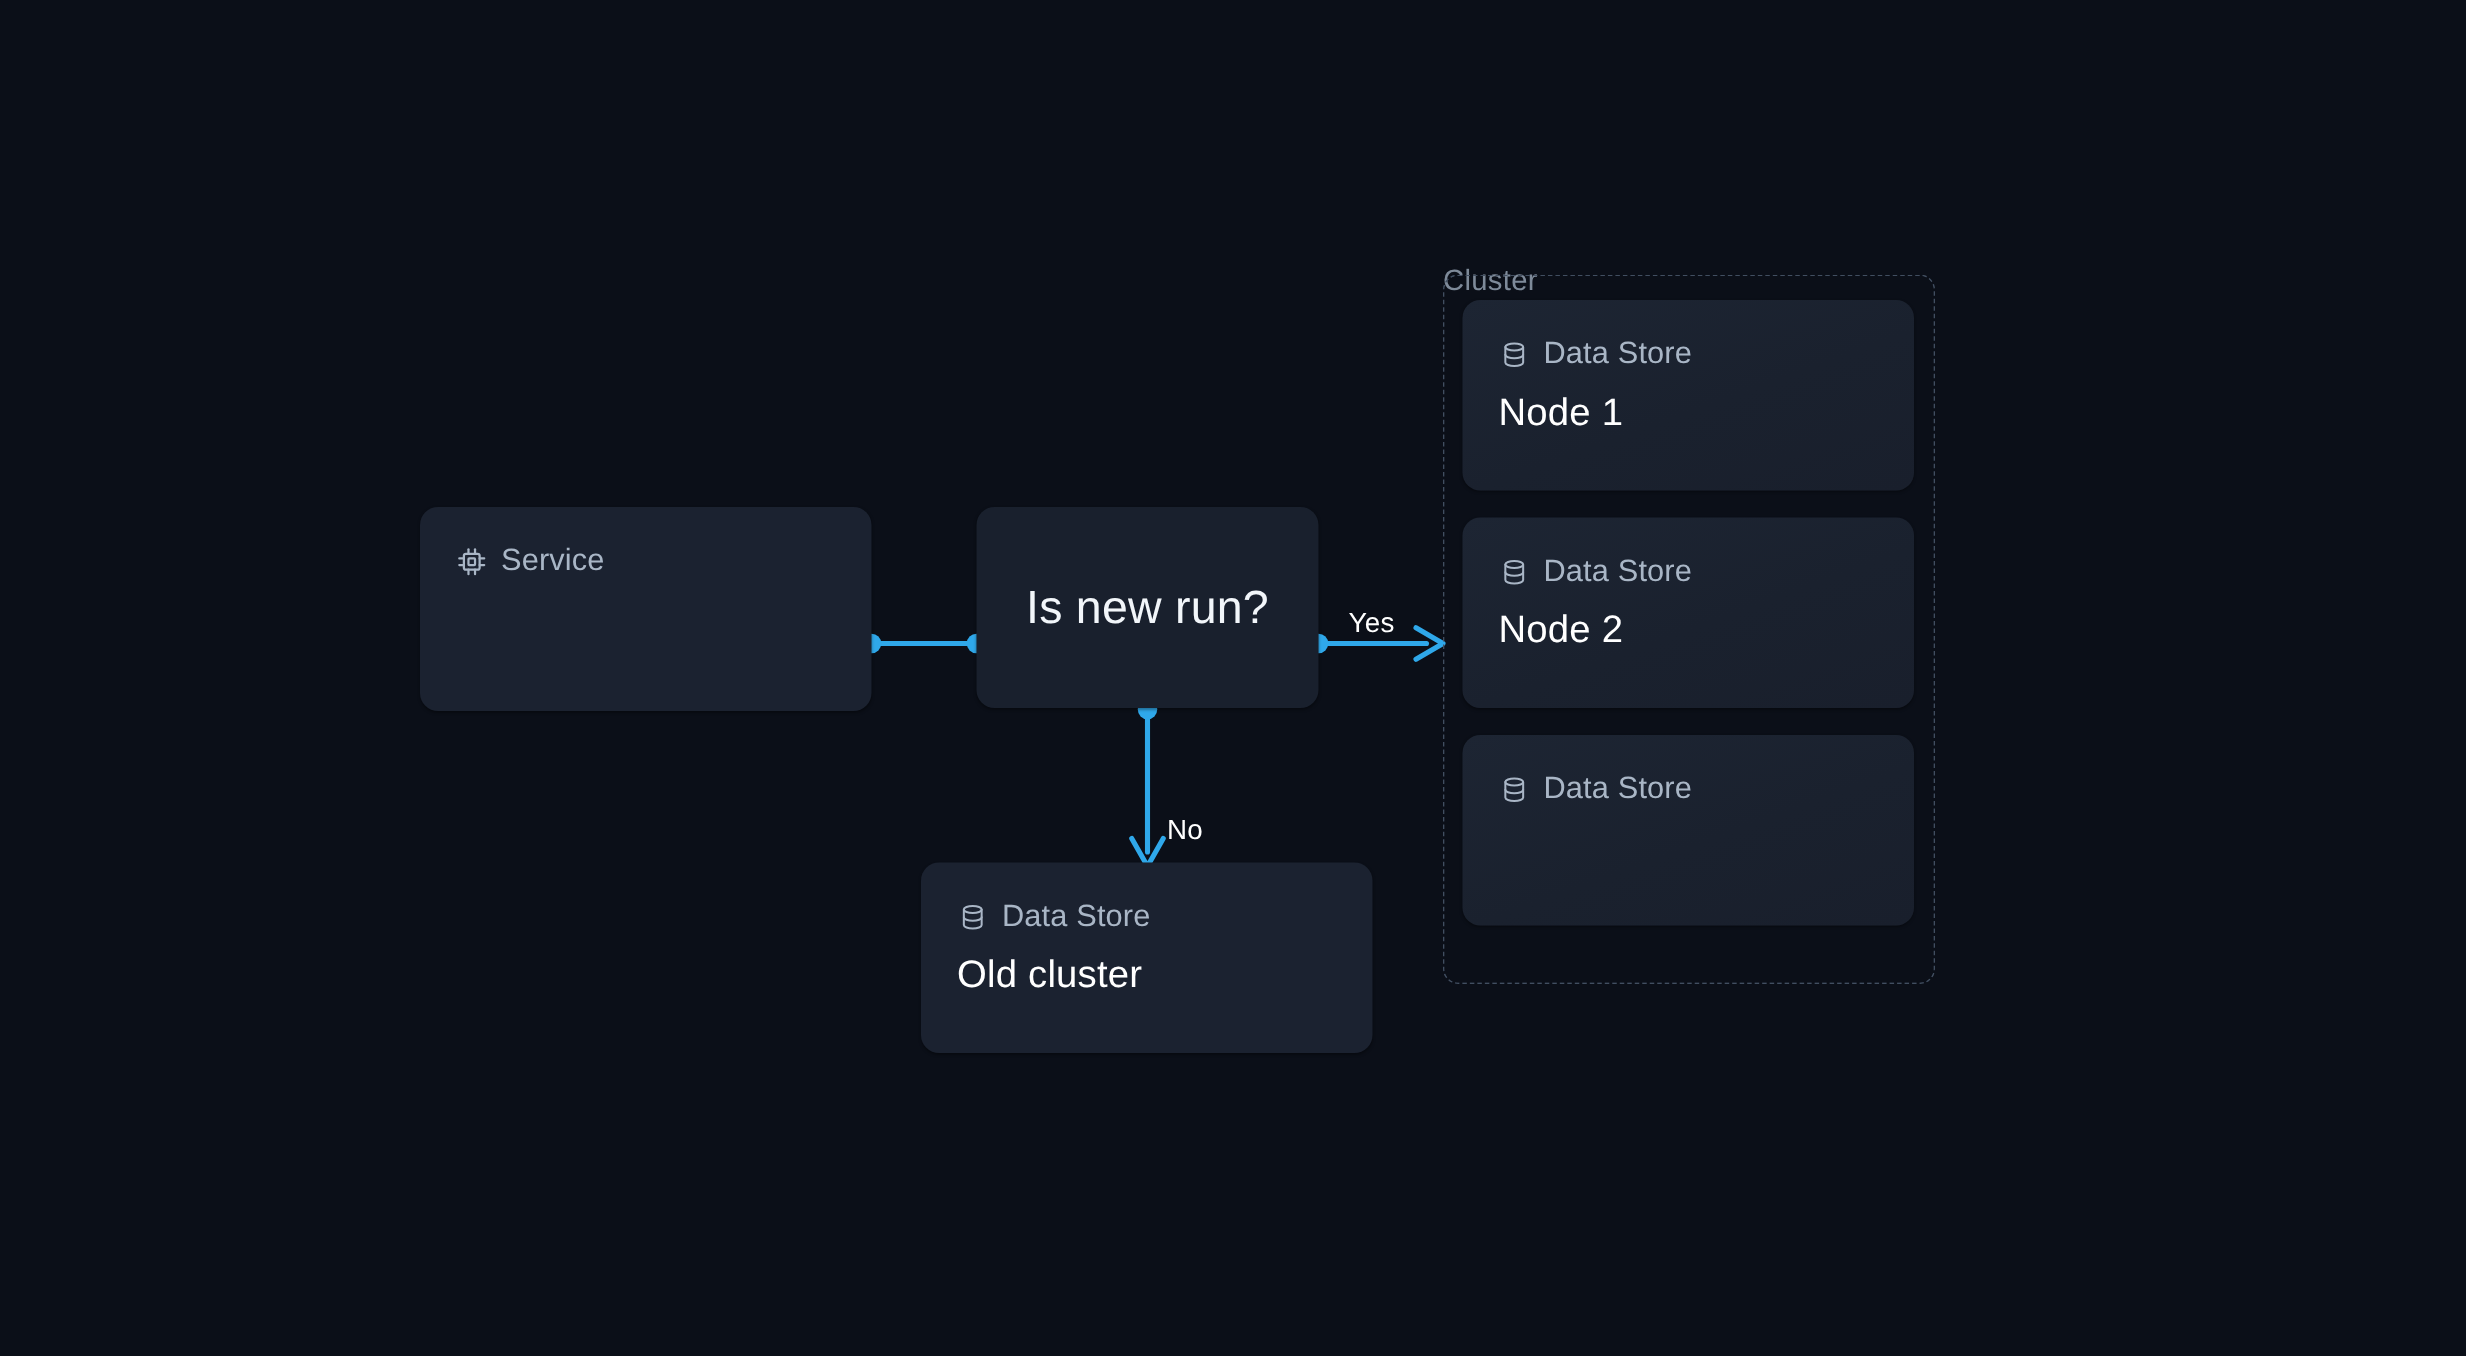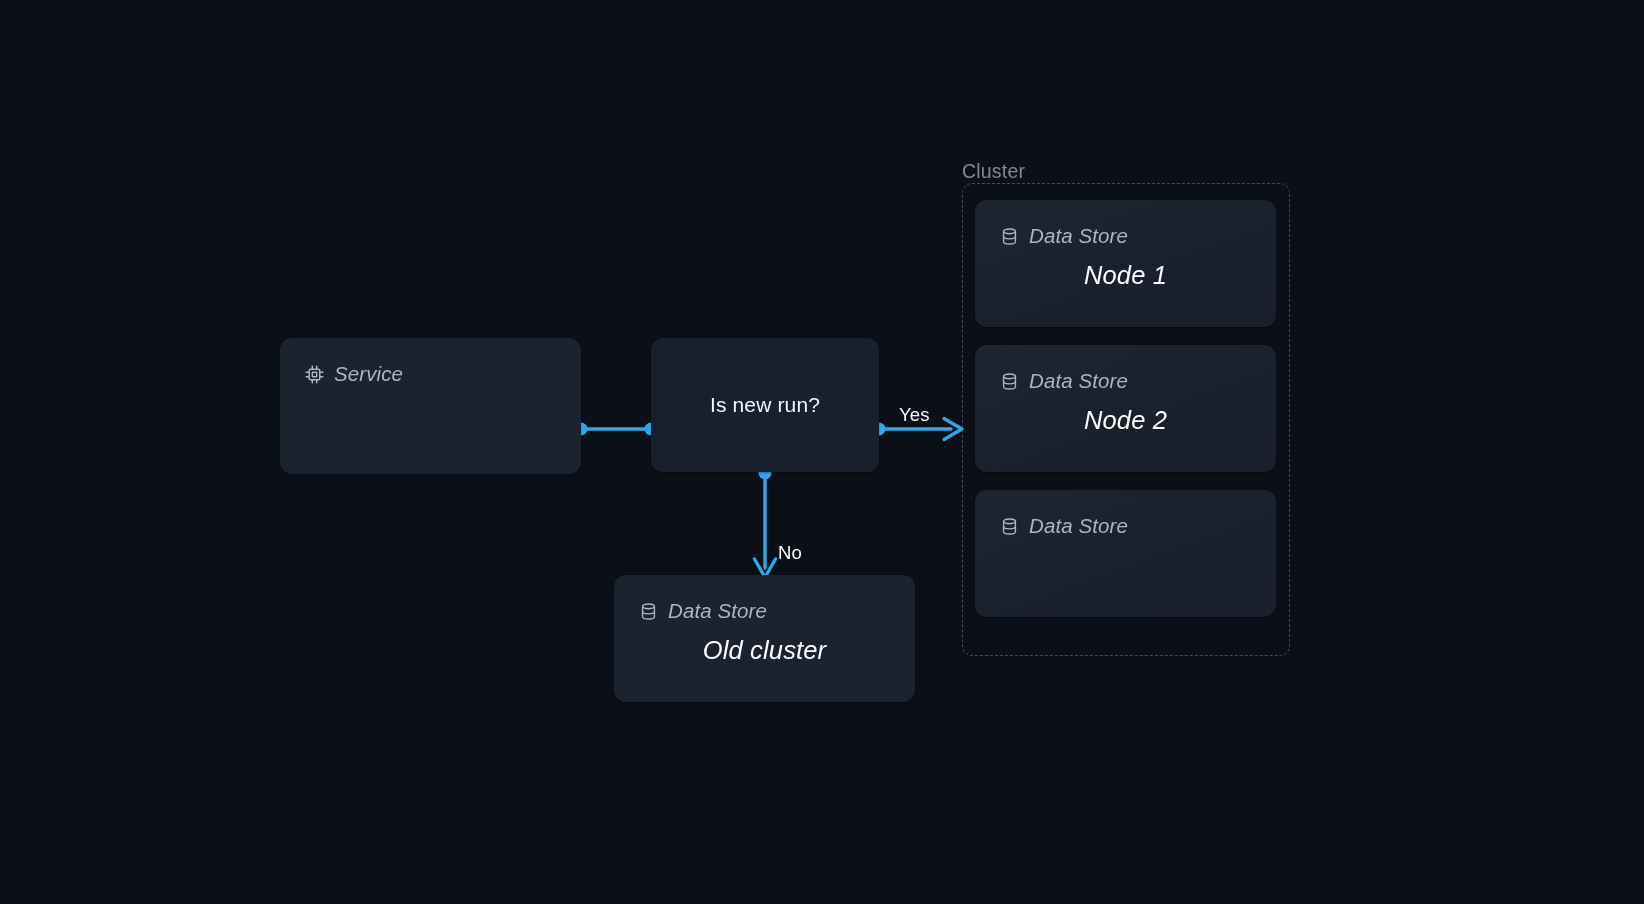--- a/index.html
+++ b/index.html
@@ -33,21 +33,20 @@
     box-shadow:0 1px 2px rgba(0,0,0,.35);
   }
   .node.decision {
     background:#19202d;
     display:flex;
     align-items:center;
     justify-content:center;
   }
   .node-inner {
     padding:26px 24px 0 24px;
-    font-style:italic;
   }
   .node-type {
     display:flex;
     align-items:center;
     gap:9px;
     color:#a9b6c6;
     font-size:20.5px;
     line-height:1;
     letter-spacing:.1px;
   }
@@ -58,25 +57,24 @@
     flex:0 0 21px;
   }
   .node-type .ico svg { display:block; }
   .node-title {
     margin-top:14px;
     color:#ffffff;
     font-size:25.5px;
     line-height:1.15;
     letter-spacing:.15px;
     white-space:nowrap;
-    text-align:center;
   }
   .decision-label {
     color:#f2f6fa;
-    font-size:21px;
+    font-size:31px;
     letter-spacing:.15px;
     white-space:nowrap;
   }
 
   
   .node.cluster-node {
     background:linear-gradient(160deg,#1d2533 0%,#1a212e 55%,#191f2c 100%);
   }
 
   
@@ -129,21 +127,21 @@
       <line x1="765" y1="473" x2="765" y2="568" stroke="#2fa8ea" stroke-width="3.4" stroke-linecap="round"></line>
       <circle cx="765" cy="473" r="6.5" fill="#2fa8ea"></circle>
       <path d="M754.5 559 L765 577.5 L775.5 559" fill="none" stroke="#2fa8ea" stroke-width="3.4" stroke-linecap="round" stroke-linejoin="round"></path>
     </g>
   </svg>
 
   <div class="edge-label" style="left:899px; top:404px;">Yes</div>
 
   <div class="edge-label" style="left:778px; top:542px;">No</div>
 
-  <div class="group-label" style="left:962px; top:160px;">Cluster</div>
+  <div class="group-label" style="left:962px; top:176px;">Cluster</div>
 
   <div class="group" style="left:962px; top:183px; width:328px; height:473px;"></div>
 
   <div class="node" style="left:280px; top:338px; width:301px; height:136px;">
     <div class="node-inner">
       <div class="node-type">
         <span class="ico">
           <svg width="21" height="21" viewBox="0 0 24 24" fill="none" stroke="#a9b6c6" stroke-width="1.7" stroke-linecap="round" stroke-linejoin="round">
             <rect x="6" y="6" width="12" height="12" rx="1.5"></rect>
             <rect x="9.5" y="9.5" width="5" height="5" rx="0.6"></rect>

